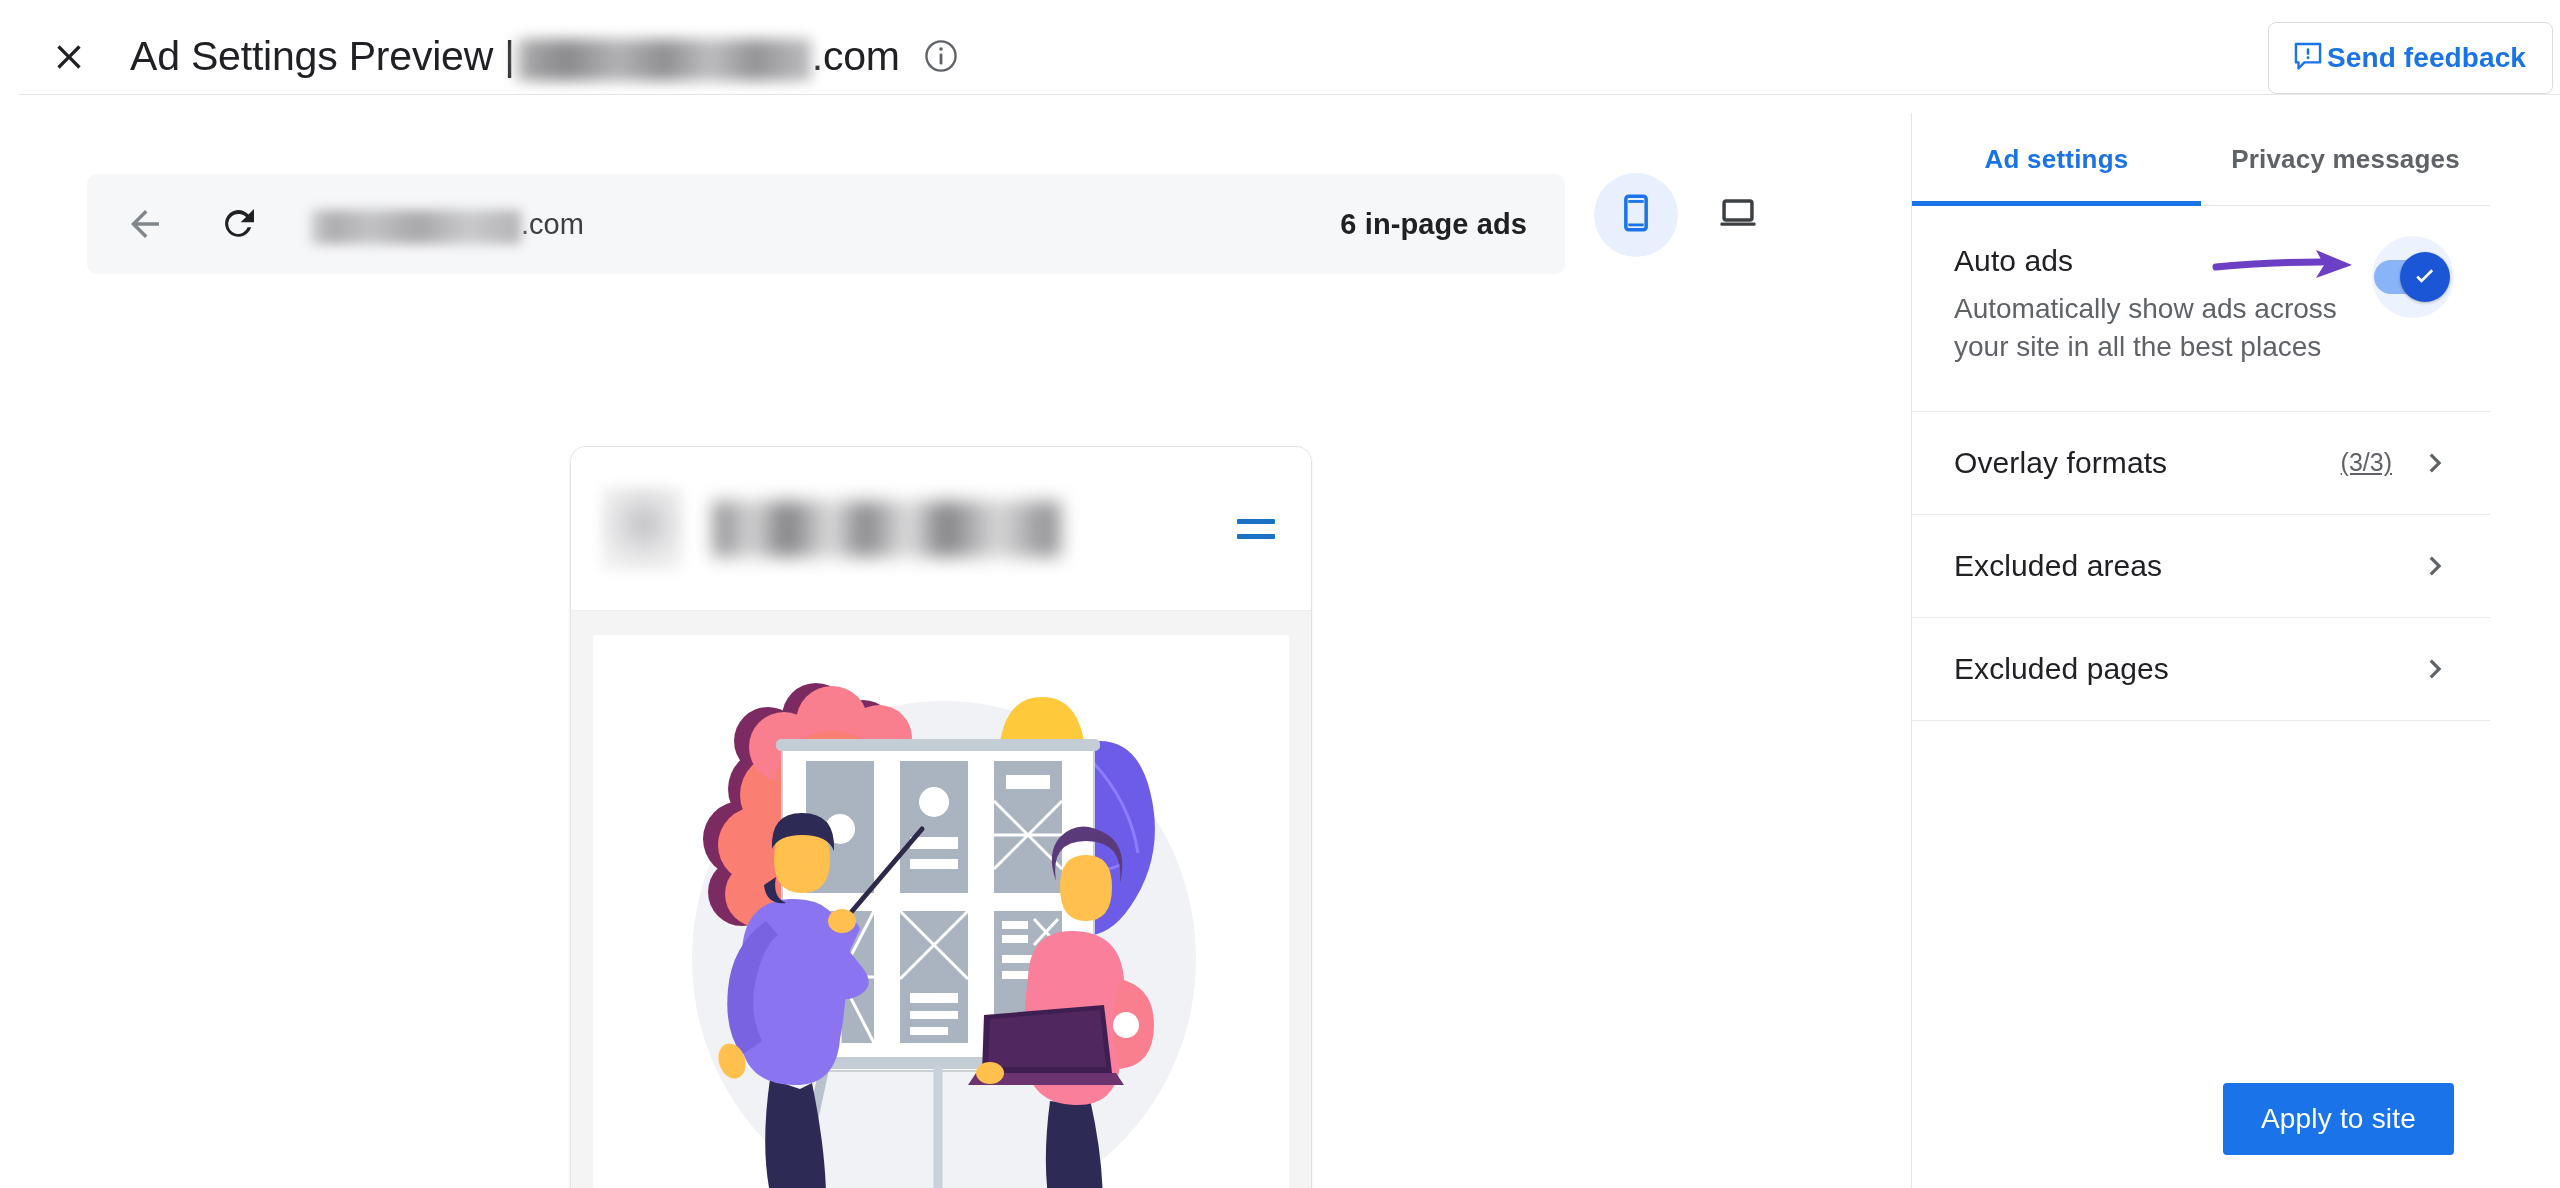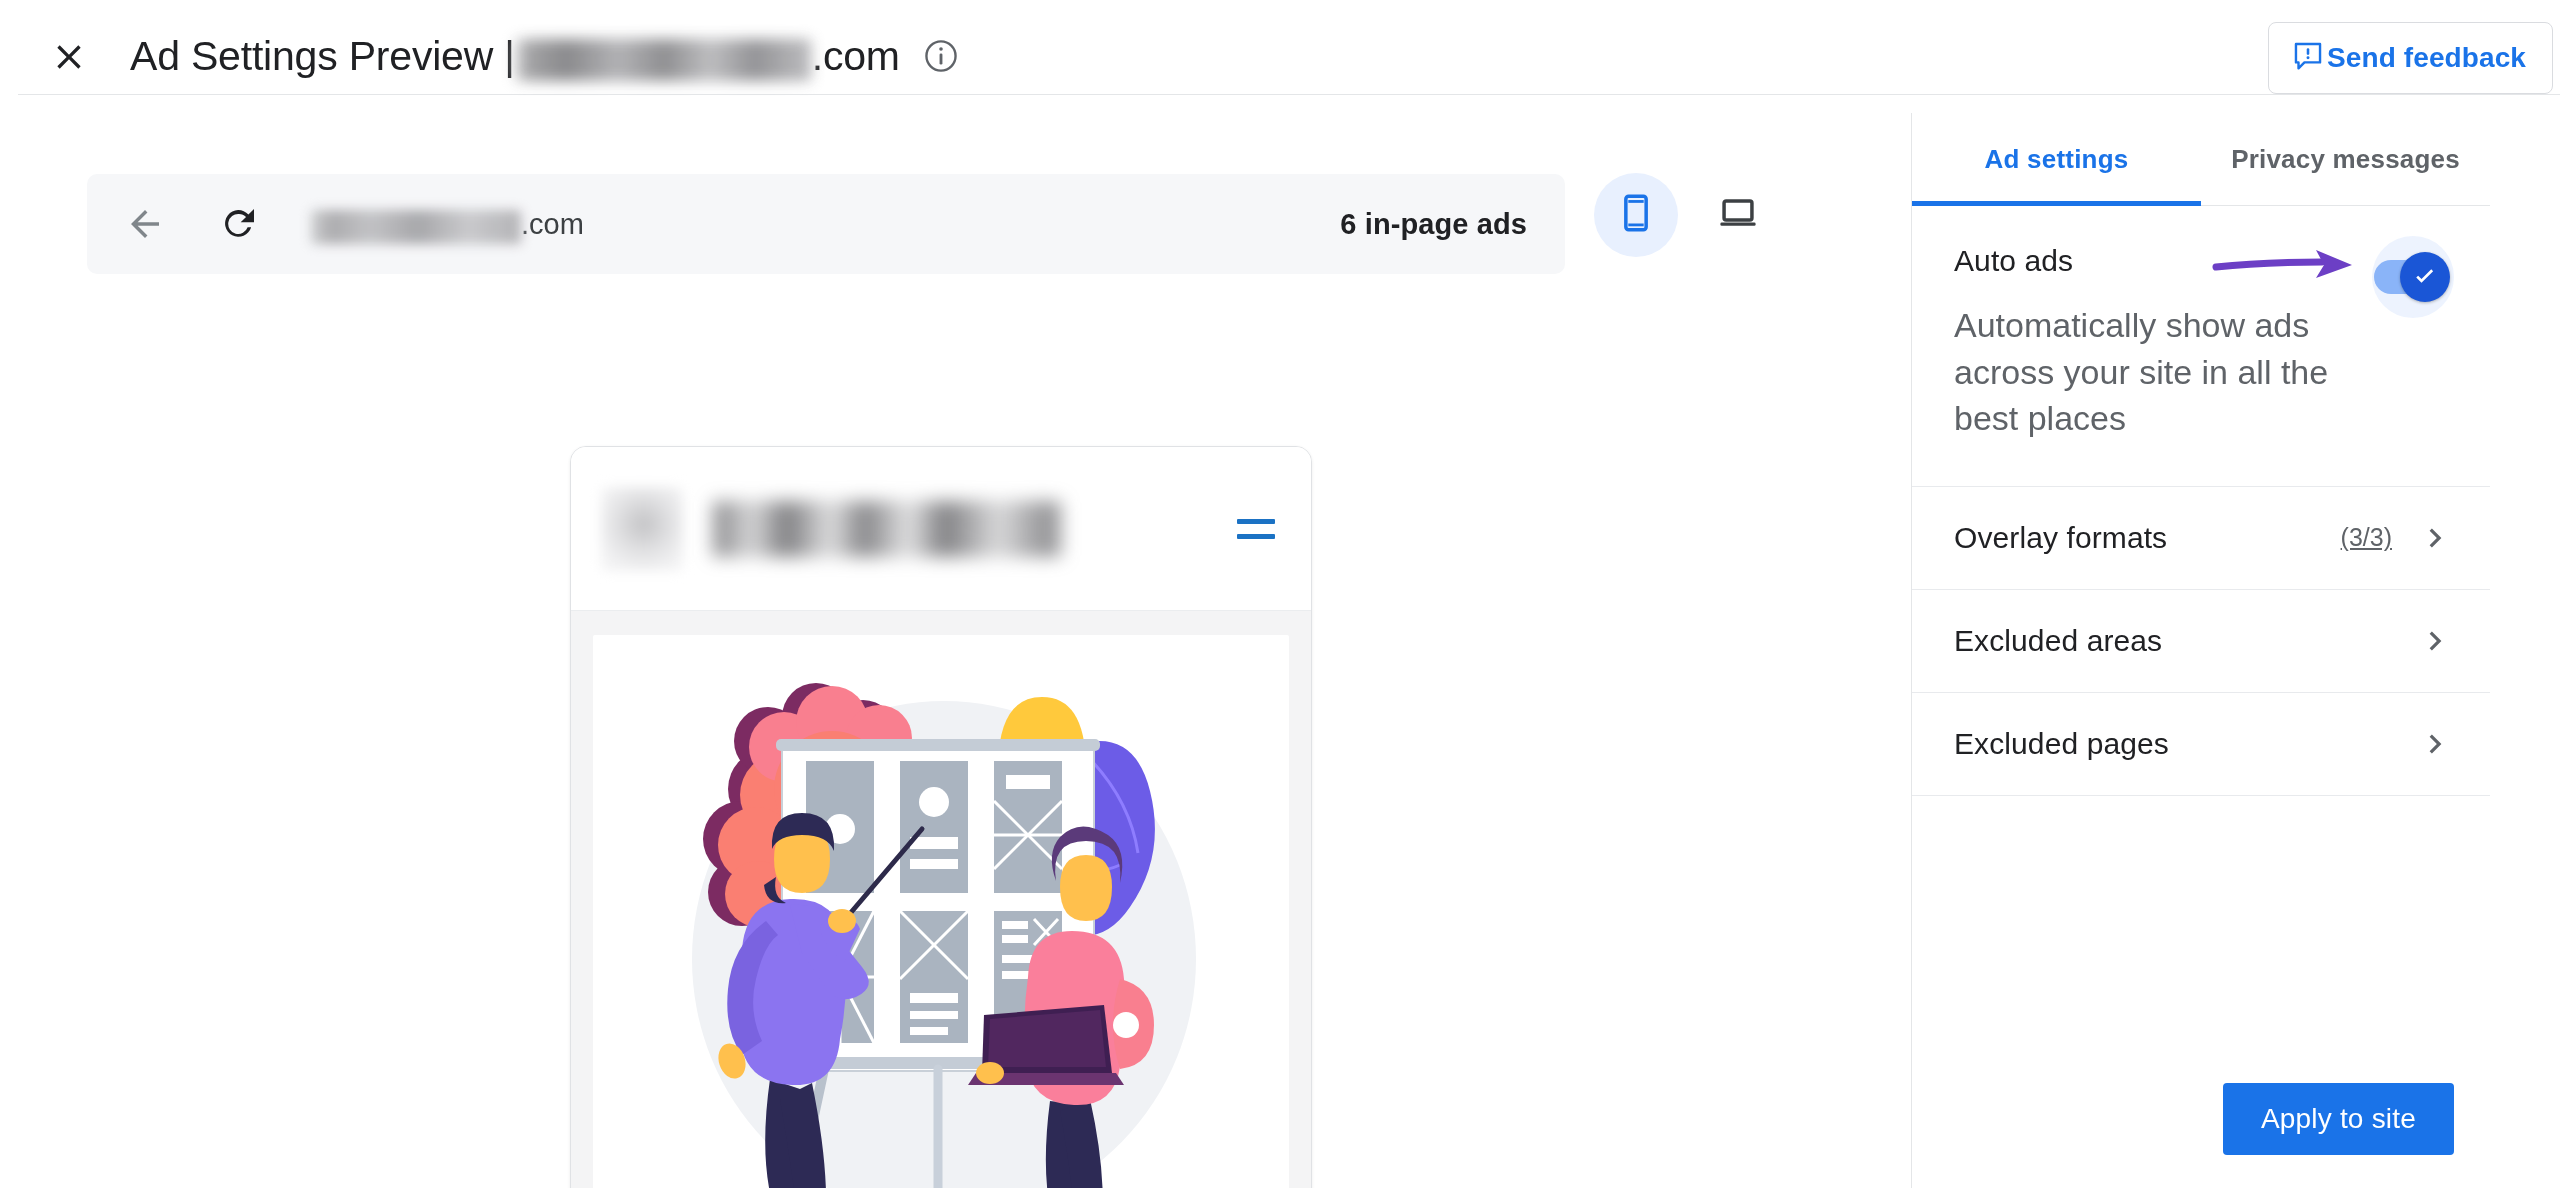--- a/index.html
+++ b/index.html
@@ -285,24 +285,24 @@
 
   .auto-ads {
     position: relative;
     padding: 38px 42px 44px 42px;
     border-bottom: 1px solid #e8eaed;
   }
   .auto-ads-title {
     font-size: 30px;
     color: #202124;
     letter-spacing: 0.1px;
-    margin-bottom: 24px;
+    margin-bottom: 12px;
   }
   .auto-ads-desc {
-    font-size: 34px;
+    font-size: 28px;
     line-height: 1.37;
     color: #5f6368;
     max-width: 430px;
   }
   .anno-arrow {
     position: absolute;
     right: 126px; top: 40px;
     width: 152px; height: 40px;
     pointer-events: none;
   }

